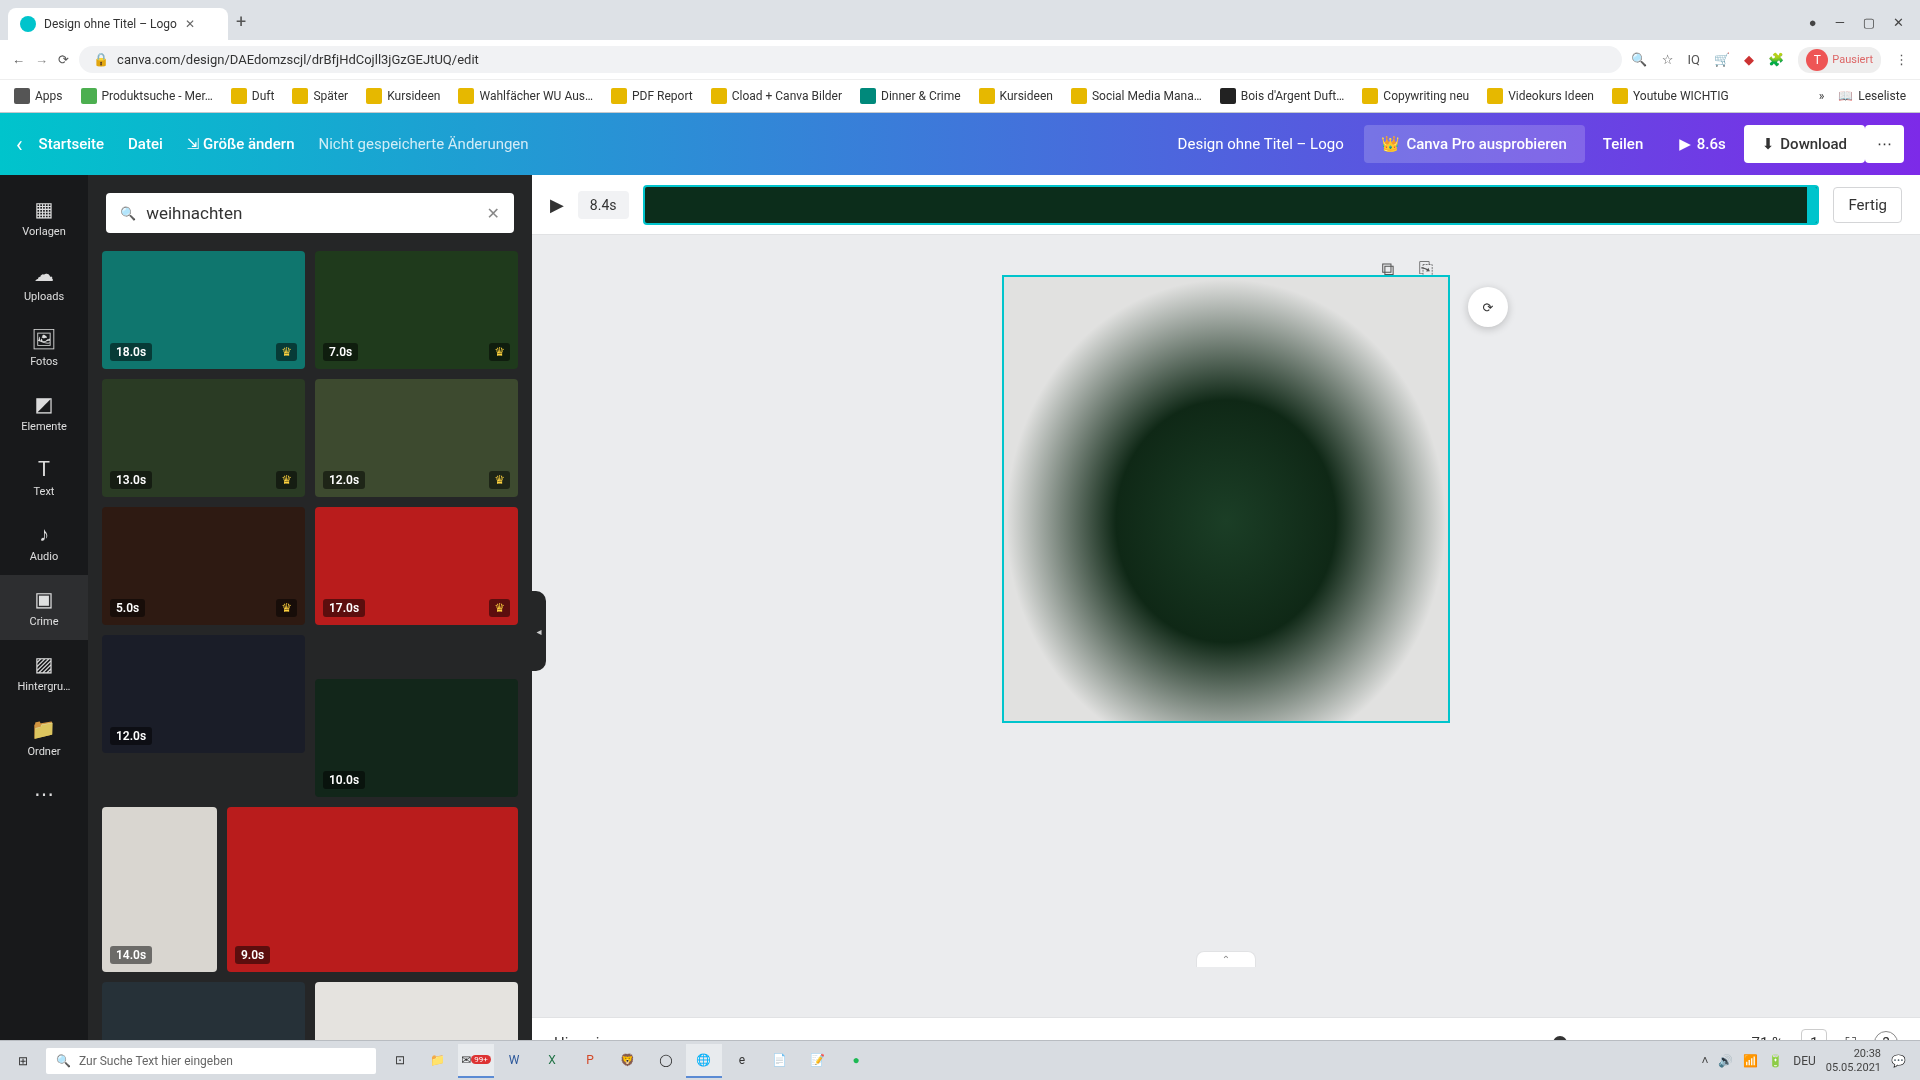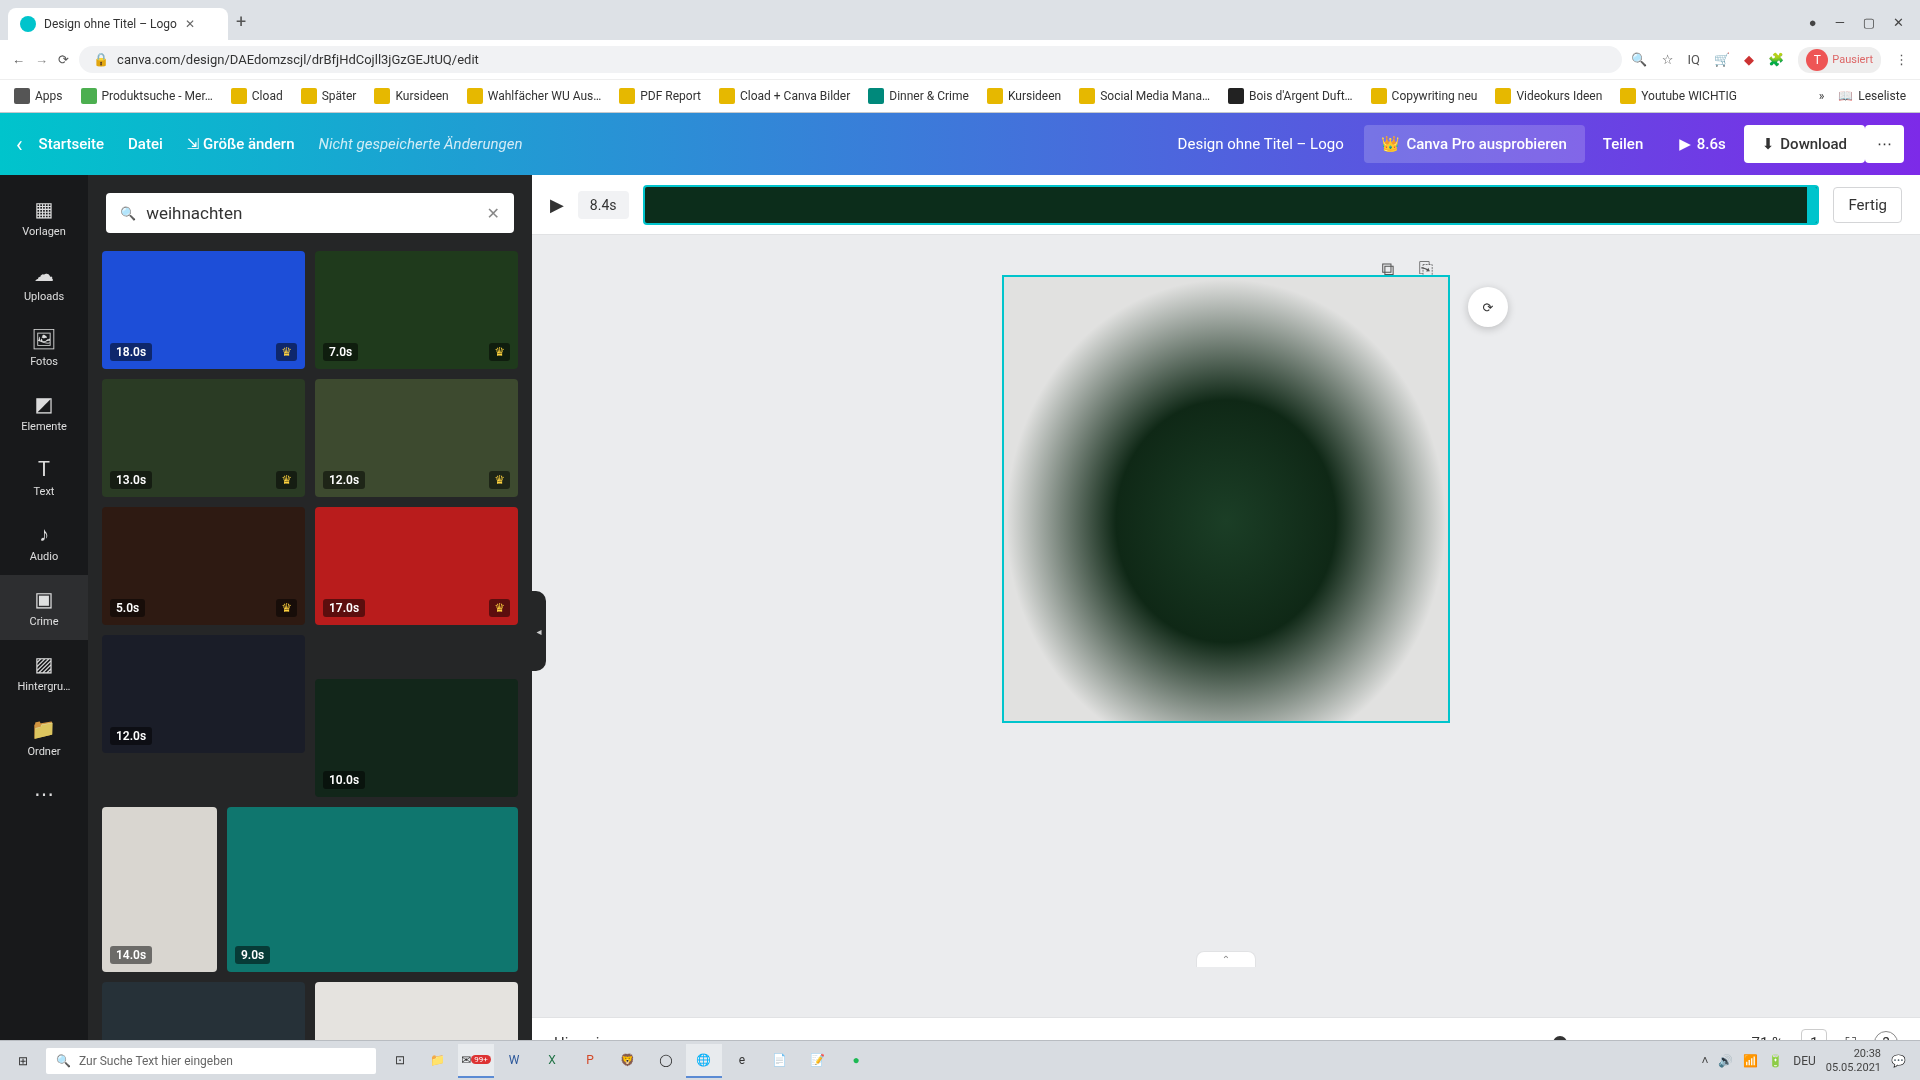--- a/index.html
+++ b/index.html
@@ -25,21 +25,21 @@
 .bm-ico{width:16px;height:16px;background:#e6b800;border-radius:2px}
 .bm-ico.apps{background:#555}
 .bm-ico.green{background:#4caf50}
 .bm-ico.blue{background:#00897b}
 .bm-ico.dark{background:#222}
 .bm-more{margin-left:auto;display:flex;gap:14px}
 .canva-app{display:flex;flex-direction:column;height:calc(100% - 126px)}
 .canva-header{height:62px;background:linear-gradient(90deg,#00c4cc 0%,#7d2ae8 100%);display:flex;align-items:center;padding:0 16px;color:#fff;font-size:15px}
 .back-arrow{font-size:22px;margin-right:16px;cursor:pointer}
 .hdr-item{margin-right:24px;cursor:pointer;font-weight:500}
-.hdr-item.muted{color:rgba(255,255,255,.8);font-style:italic;font-weight:400}
+.hdr-item.muted{color:rgba(255,255,255,.8);font-weight:400}
 .hdr-spacer{flex:1}
 .doc-title{color:#fff;margin-right:20px}
 .hdr-btn{padding:10px 18px;border-radius:4px;cursor:pointer;font-weight:500;display:flex;align-items:center;gap:6px}
 .hdr-btn.pro{background:rgba(255,255,255,.18)}
 .hdr-btn.share{color:#fff}
 .hdr-btn.play{color:#fff}
 .hdr-btn.download{background:#fff;color:#333}
 .hdr-btn.more{background:#fff;color:#333;padding:10px 12px}
 .canva-body{flex:1;display:flex;min-height:0}
 .icon-rail{width:88px;background:#18191b;display:flex;flex-direction:column;align-items:center;padding-top:10px;color:rgba(255,255,255,.85);font-size:11px}
@@ -132,21 +132,21 @@
     <div class="bm">
         <span class="bm-ico apps"></span>
         <span>Apps</span>
       </div>
     <div class="bm">
         <span class="bm-ico green"></span>
         <span>Produktsuche - Mer…</span>
       </div>
     <div class="bm">
         <span class="bm-ico"></span>
-        <span>Cload</span>
+        <span>Duft</span>
       </div>
     <div class="bm">
         <span class="bm-ico"></span>
         <span>Später</span>
       </div>
     <div class="bm">
         <span class="bm-ico"></span>
         <span>Kursideen</span>
       </div>
     <div class="bm">
@@ -269,21 +269,21 @@
 
     <div class="side-panel">
       <div class="search-wrap">
         <div class="search-box">
           <span>🔍</span>
           <input value="weihnachten" style="">
           <span class="clear-x">✕</span>
         </div>
       </div>
       <div class="results" id="results">
-          <div class="thumb half" style="background: #1d4ed8;">
+          <div class="thumb half" style="background: #0f766e;">
             <span class="badge-time">18.0s</span>
             <span class="badge-crown">♛</span>
           </div>
           <div class="thumb half" style="background: rgb(31, 58, 28);">
             <span class="badge-time">7.0s</span>
             <span class="badge-crown">♛</span>
           </div>
           <div class="thumb half" style="background: rgb(42, 59, 36);">
             <span class="badge-time">13.0s</span>
             <span class="badge-crown">♛</span>
@@ -302,21 +302,21 @@
           </div>
           <div class="thumb half" style="background: rgb(26, 29, 40);">
             <span class="badge-time">12.0s</span>
           </div>
           <div class="thumb half" style="background: rgb(18, 38, 26); margin-top: 44px;">
             <span class="badge-time">10.0s</span>
           </div>
           <div class="thumb small" style="background: rgb(217, 214, 208);">
             <span class="badge-time">14.0s</span>
           </div>
-          <div class="thumb wide" style="background: #0f766e;">
+          <div class="thumb wide" style="background: #b91c1c;">
             <span class="badge-time">9.0s</span>
           </div>
           <div class="thumb half" style="background: rgb(38, 49, 56);">
             <span class="badge-time">28.0s</span>
           </div>
           <div class="thumb half" style="background: rgb(229, 227, 223);">
             <span class="badge-time">7.0s</span>
           </div>
         </div>
       <div class="collapse-tab">◂</div>

